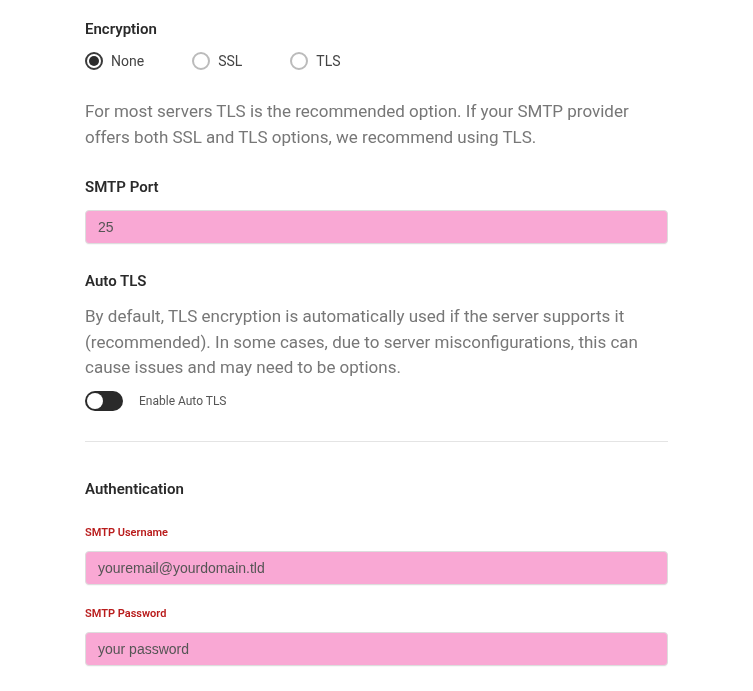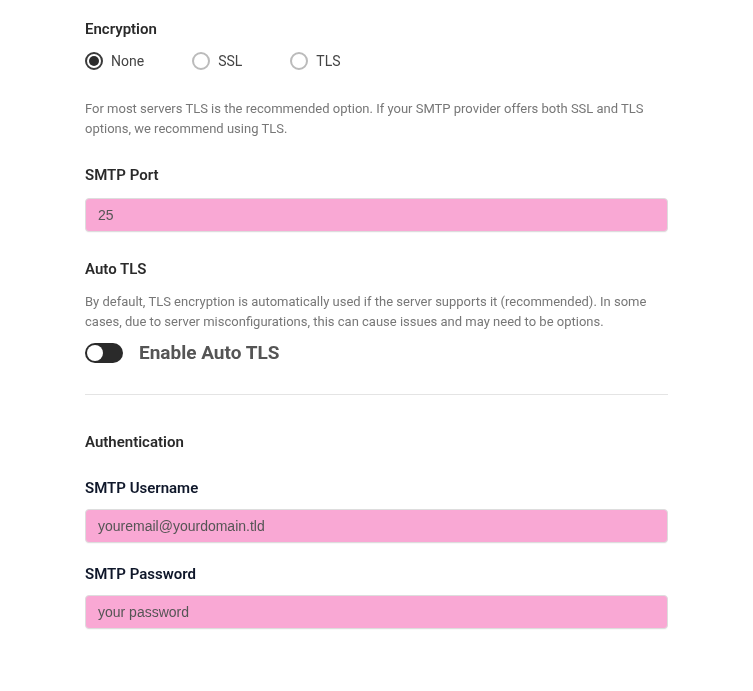--- a/index.html
+++ b/index.html
@@ -51,21 +51,21 @@
       width: 10px;
       height: 10px;
       background: #2a2a2a;
       border-radius: 50%;
     }
     .radio-label {
       font-size: 14px;
       color: #444;
     }
     .help-text {
-      font-size: 13px;
+      font-size: 17px;
       color: #777;
       line-height: 1.5;
       margin-bottom: 4px;
     }
     .text-input {
       width: 100%;
       padding: 8px 12px;
       font-size: 14px;
       border: 1px solid #ddd;
       border-radius: 4px;
@@ -91,36 +91,35 @@
     .toggle-knob {
       position: absolute;
       width: 16px;
       height: 16px;
       background: #fff;
       border-radius: 50%;
       top: 2px;
       left: 2px;
     }
     .toggle-label {
-      font-size: 19px;
+      font-size: 12px;
       color: #555;
-      font-weight: bold;
     }
     hr.divider {
       border: none;
       border-top: 1px solid #e4e4e4;
       margin: 30px 0 38px 0;
     }
     .field-block {
       margin-top: 22px;
     }
     .field-label {
-      font-size: 15px;
+      font-size: 11px;
       font-weight: 600;
-      color: #0f172a;
+      color: #b91c1c;
       margin-bottom: 12px;
       display: block;
     }
   </style>
 </head>
 <body>
 
 <div class="section">
   <div class="section-heading">Encryption</div>
   <div class="radio-group">

